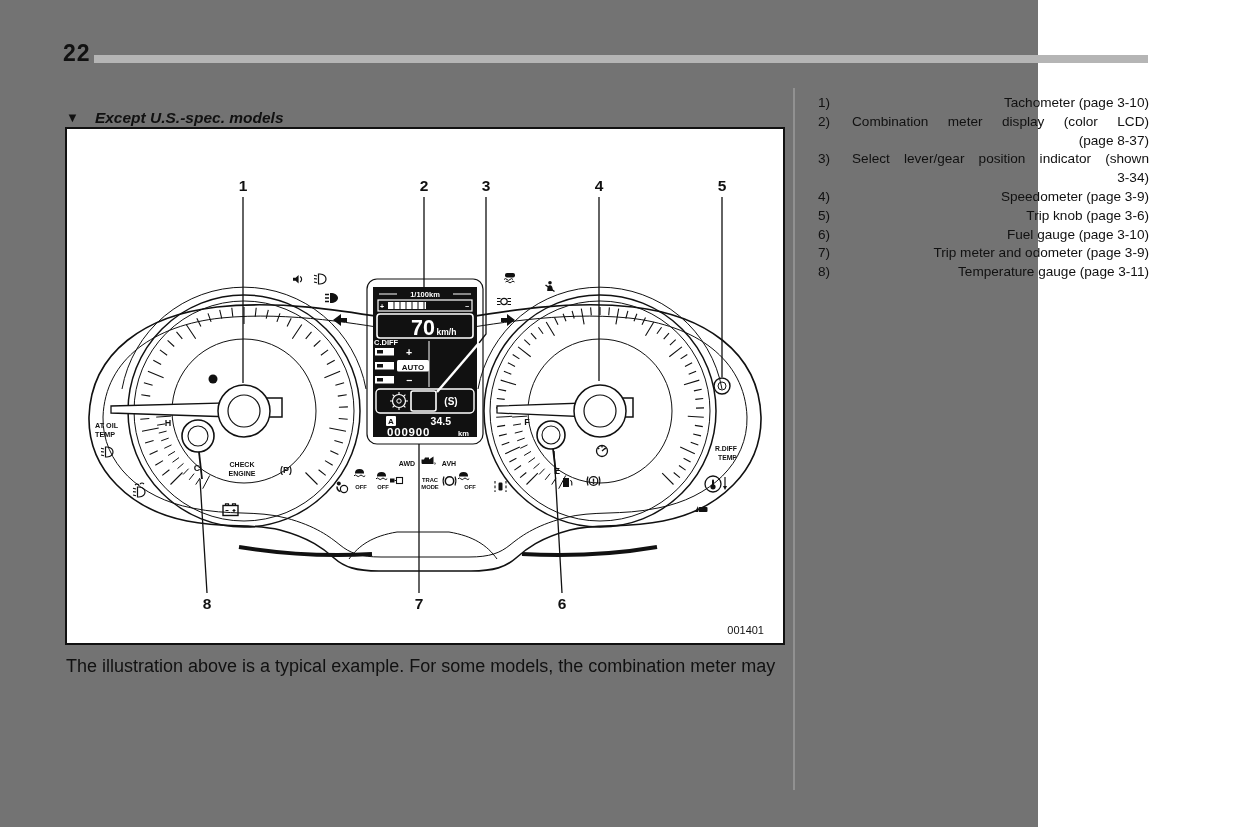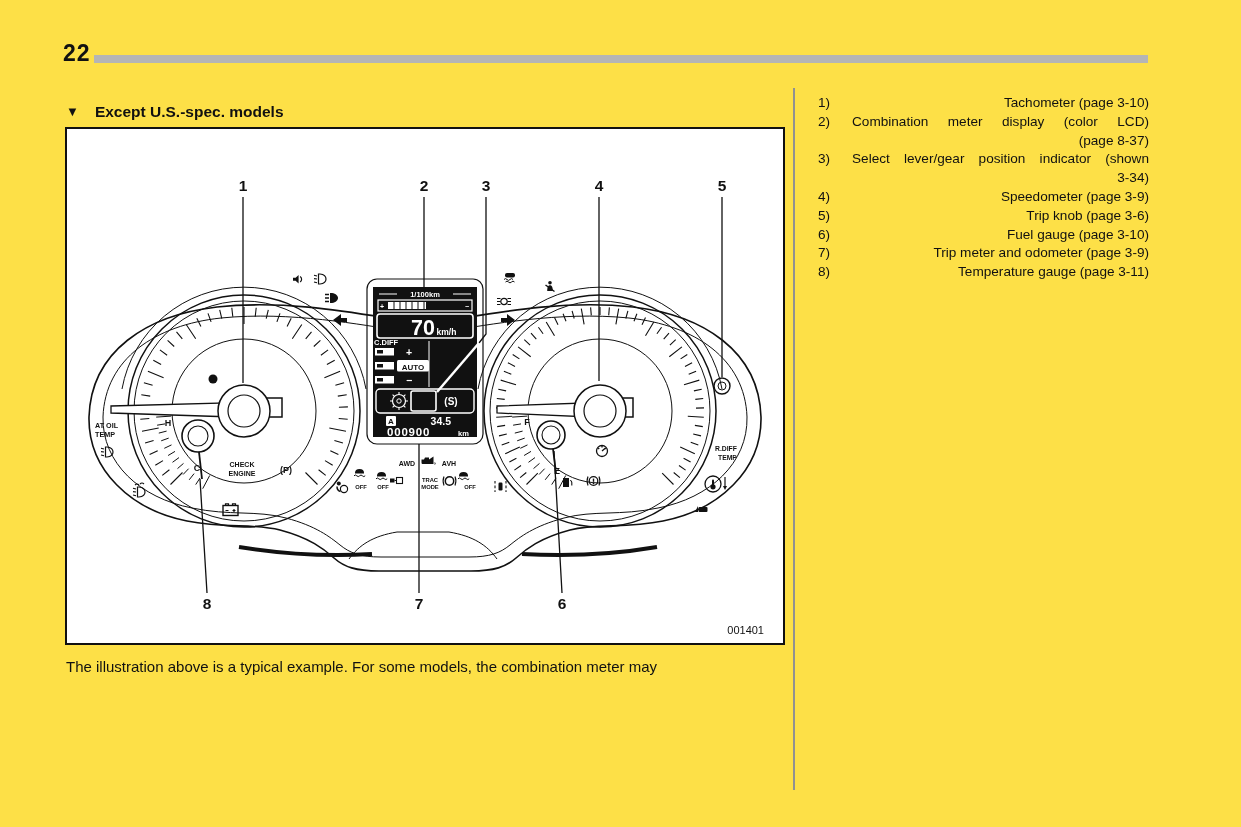--- a/index.html
+++ b/index.html
@@ -1,23 +1,23 @@
 <!DOCTYPE html>
 <html><head>
 <meta charset="utf-8">
 <style>
   html,body{margin:0;padding:0;background:#fff;width:1241px;height:827px;overflow:hidden;
     font-family:"Liberation Sans", sans-serif;color:#111;}
-  .page{position:relative;width:1241px;height:827px;background:#fde047;}
+  .page{position:relative;width:1038px;height:827px;background:#737373;}
   .pageno{position:absolute;left:63px;top:40px;font-size:23px;font-weight:bold;letter-spacing:1px;}
   .toprule{position:absolute;left:94px;top:55px;width:1054px;height:8px;background:#b5b5b5;}
-  .section{position:absolute;left:66px;top:103px;font-size:15.5px;font-weight:bold;}
+  .section{position:absolute;left:66px;top:109px;font-size:15.5px;font-weight:bold;font-style:italic;}
   .section .tri{font-size:13px;margin-right:16px;position:relative;top:-1px;}
   .figure{position:absolute;left:65px;top:127px;width:716px;height:514px;border:2px solid #111;background:#fff;}
-  .caption{position:absolute;left:66px;top:656px;width:730px;font-size:15px;line-height:21.5px;}
+  .caption{position:absolute;left:66px;top:656px;width:730px;font-size:18px;line-height:21.5px;}
   .vrule{position:absolute;left:793px;top:88px;width:1.5px;height:702px;background:#919191;}
   .legend{position:absolute;left:818px;top:94px;width:331px;font-size:13.6px;line-height:18.8px;}
   .li{display:flex;}
   .num{width:34px;flex:none;}
   .lbl{flex:1;min-width:0;}
   .l1,.l2{display:block;text-align:right;}
   .just{text-align:justify;text-align-last:justify;}
   svg text{font-family:"Liberation Sans", sans-serif;fill:#111;}
   .b{font-weight:bold;}
   .wt{fill:#fff;}

